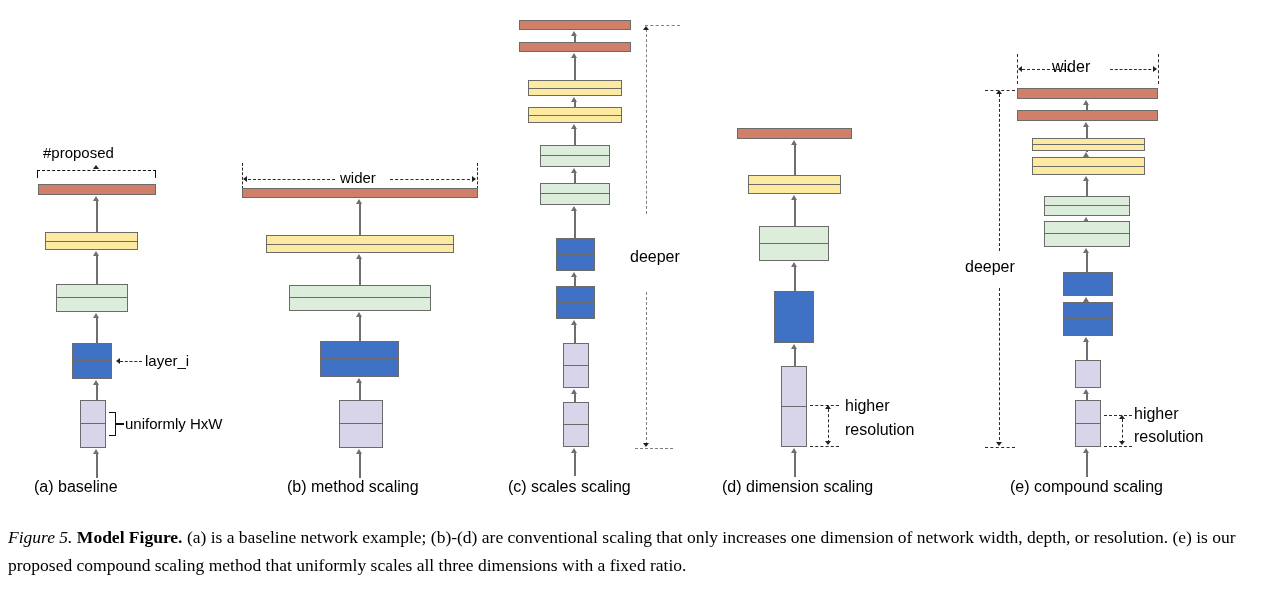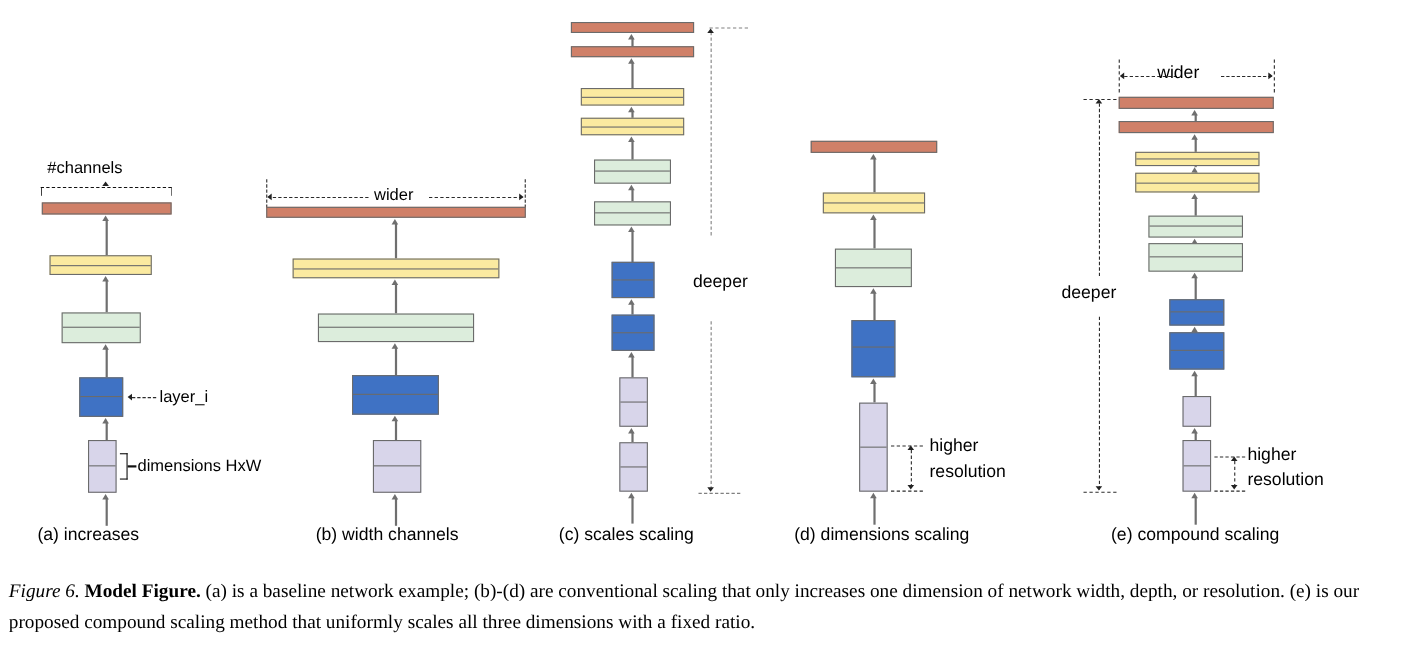--- a/index.html
+++ b/index.html
@@ -137,21 +137,21 @@
   #caption .fig-no { font-style: italic; }
   #caption .fig-bold { font-weight: bold; }
 </style>
 </head>
 <body>
 
 <div id="figure">
 
   <div>
 
-    <div class="lbl" style="left:43px; top:144px;">#channels</div>
+    <div class="lbl" style="left:43px; top:144px;">#proposed</div>
 
     <div class="brace-top" style="left:37px; top:170px; width:119px; height:8px;"></div>
     <div class="arrow-up-small" style="left:93px; top:165px;"></div>
 
     <div class="blk" style="left:38px; top:184px; width:118px; height:11px; background:#d08068;"></div>
 
     <div class="conn" style="left:96px; top:200px; height:32px;"></div>
     <div class="arrowhead" style="left:93px; top:196px;"></div>
 
     <div class="blk" style="left:45px; top:232px; width:93px; height:18px; background:#fbeaa0;">
@@ -176,26 +176,26 @@
 
     <div class="conn" style="left:96px; top:384px; height:20px;"></div>
     <div class="arrowhead" style="left:93px; top:380px;"></div>
 
     <div class="blk" style="left:80px; top:400px; width:26px; height:48px; background:#d8d5ea;">
       <div class="divider" style="top:22px;"></div>
     </div>
 
     <div class="brace-right" style="left:109px; top:412px; width:7px; height:24px;"></div>
     <div class="tickmark h" style="left:116px; top:423px; width:8px; height:1.5px;"></div>
-    <div class="lbl" style="left:125px; top:415px;">dimensions HxW</div>
+    <div class="lbl" style="left:125px; top:415px;">uniformly HxW</div>
 
     <div class="conn" style="left:96px; top:453px; height:25px;"></div>
     <div class="arrowhead" style="left:93px; top:449px;"></div>
 
-    <div class="lbl big" style="left:34px; top:478px;">(a) increases</div>
+    <div class="lbl big" style="left:34px; top:478px;">(a) baseline</div>
   </div>
 
   <div>
 
     <div class="dash-v" style="left:242px; top:163px; height:26px;"></div>
     <div class="dash-v" style="left:477px; top:163px; height:26px;"></div>
     <div class="dash-h" style="left:248px; top:179px; width:87px;"></div>
     <div class="dash-h" style="left:390px; top:179px; width:85px;"></div>
     <div class="arrow-left-small" style="left:243px; top:176px;"></div>
     <div class="arrow-right-small" style="left:472px; top:176px;"></div>
@@ -222,21 +222,21 @@
     </div>
     <div class="conn" style="left:359px; top:382px; height:18px;"></div>
     <div class="arrowhead" style="left:356px; top:378px;"></div>
 
     <div class="blk" style="left:339px; top:400px; width:44px; height:48px; background:#d8d5ea;">
       <div class="divider" style="top:22px;"></div>
     </div>
     <div class="conn" style="left:359px; top:453px; height:25px;"></div>
     <div class="arrowhead" style="left:356px; top:449px;"></div>
 
-    <div class="lbl big" style="left:287px; top:478px;">(b) width channels</div>
+    <div class="lbl big" style="left:287px; top:478px;">(b) method scaling</div>
   </div>
 
   <div>
 
     <div class="blk" style="left:519px; top:20px; width:112px; height:10px; background:#d08068;"></div>
     <div class="conn" style="left:574px; top:35px; height:14px;"></div>
     <div class="arrowhead" style="left:571px; top:31px;"></div>
 
     <div class="blk" style="left:519px; top:42px; width:112px; height:10px; background:#d08068;"></div>
     <div class="conn" style="left:574px; top:57px; height:28px;"></div>
@@ -332,21 +332,21 @@
     <div class="dash-h" style="left:810px; top:446px; width:29px;"></div>
     <div class="dash-v" style="left:828px; top:409px; height:34px;"></div>
     <div class="arrow-up-small" style="left:825px; top:405px;"></div>
     <div class="arrow-down-small" style="left:825px; top:441px;"></div>
     <div class="lbl big" style="left:845px; top:397px;">higher</div>
     <div class="lbl big" style="left:845px; top:421px;">resolution</div>
 
     <div class="conn" style="left:794px; top:452px; height:25px;"></div>
     <div class="arrowhead" style="left:791px; top:448px;"></div>
 
-    <div class="lbl big" style="left:722px; top:478px;">(d) dimensions scaling</div>
+    <div class="lbl big" style="left:722px; top:478px;">(d) dimension scaling</div>
   </div>
 
   <div>
 
     <div class="dash-v" style="left:1017px; top:54px; height:30px;"></div>
     <div class="dash-v" style="left:1158px; top:54px; height:30px;"></div>
     <div class="dash-h" style="left:1022px; top:69px; width:48px;"></div>
     <div class="dash-h" style="left:1110px; top:69px; width:46px;"></div>
     <div class="arrow-left-small" style="left:1018px; top:66px;"></div>
     <div class="arrow-right-small" style="left:1153px; top:66px;"></div>
@@ -421,15 +421,15 @@
     <div class="dash-v" style="left:999px; top:288px; height:157px;"></div>
     <div class="dash-h" style="left:985px; top:447px; width:30px;"></div>
     <div class="arrow-down-small" style="left:996px; top:442px;"></div>
 
     <div class="lbl big" style="left:1010px; top:478px;">(e) compound scaling</div>
   </div>
 
 </div>
 
 <div id="caption">
-  <span class="fig-no">Figure 6.</span>
+  <span class="fig-no">Figure 5.</span>
   <span class="fig-bold">Model Figure.</span><span> (a) is a baseline network example; (b)-(d) are conventional scaling that only increases one dimension of network width, depth, or resolution. (e) is our proposed compound scaling method that uniformly scales all three dimensions with a fixed ratio.</span>
 </div>
 
 </body></html>

